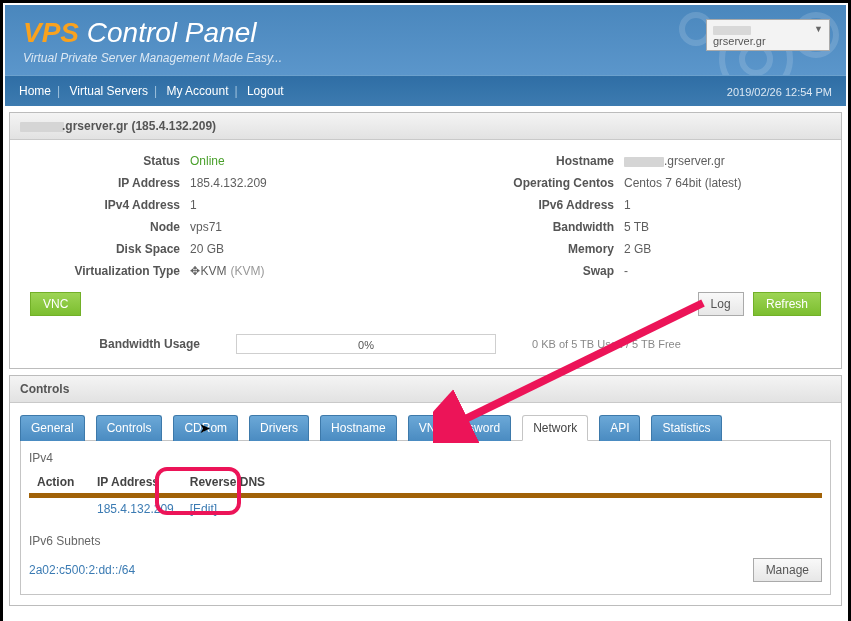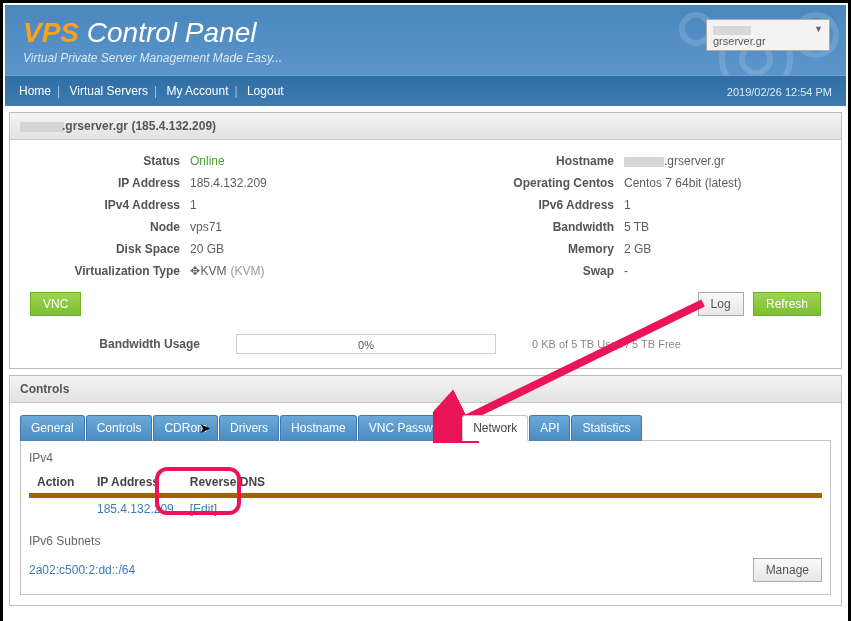--- a/index.html
+++ b/index.html
@@ -40,21 +40,21 @@
   .v .blur3 { display:inline-block; width:40px; height:10px; background:#d5d5d5; border-radius:1px; vertical-align:middle;}
   .v .sub { color:#999; margin-left:4px;}
   .btnrow { display:flex; justify-content:space-between; align-items:center; margin-top:10px; padding:0 10px;}
   .btn { border:1px solid #aaa; border-radius:0; padding:4px 12px; font-size:12px; background:linear-gradient(#f9f9f9,#e7e7e7); cursor:pointer; color:#555;}
   .btn.green { background:linear-gradient(#9dd454,#7cbe2f); border-color:#72b028; color:#fff;}
   .bwrow { display:flex; align-items:center; gap:36px; margin-top:18px; padding:0 20px 4px 60px;}
   .bwrow .lbl { font-weight:700; color:#555; width:120px; text-align:right;}
   .bwrow .bar { flex:0 0 260px; height:20px; border:1px solid #cfcfcf; background:#fff; position:relative;}
   .bwrow .bar .pct { position:absolute; left:0; right:0; text-align:center; font-size:11px; color:#555; line-height:20px;}
   .bwrow .txt { color:#888; font-size:11px;}
-  .tabs { display:flex; gap:1px; margin:2px 0 0 0; }
+  .tabs { display:flex; gap:11px; margin:2px 0 0 0; }
   .tab { background:linear-gradient(#6ba8d7,#4a8bc1); color:#fff; font-size:12px; padding:5px 10px; border-radius:3px 3px 0 0; border:1px solid #3d79aa; border-bottom:none; cursor:pointer;}
   .tab.active { background:#fff; color:#444; border:1px solid #c5c5c5; border-bottom:1px solid #fff; position:relative; z-index:2;}
   .tabpane { border:1px solid #c5c5c5; margin-top:-1px; padding:6px 8px 8px 8px;}
   .sectionTitle { text-align:left; font-size:12px; color:#666; padding:4px 0 6px 0;}
   table.net { width:100%; border-collapse:collapse; font-size:12px;}
   table.net th { text-align:left; font-weight:700; color:#444; padding:4px 8px; border-bottom:5px solid #a16207;}
   table.net td { padding:4px 8px; color:#555;}
   .link { color:#3b7bb3; cursor:pointer; }
   .hl { border:4px solid #ec1458; border-radius:12px; position:absolute; pointer-events:none;}
   .arrow { position:absolute; pointer-events:none;}

